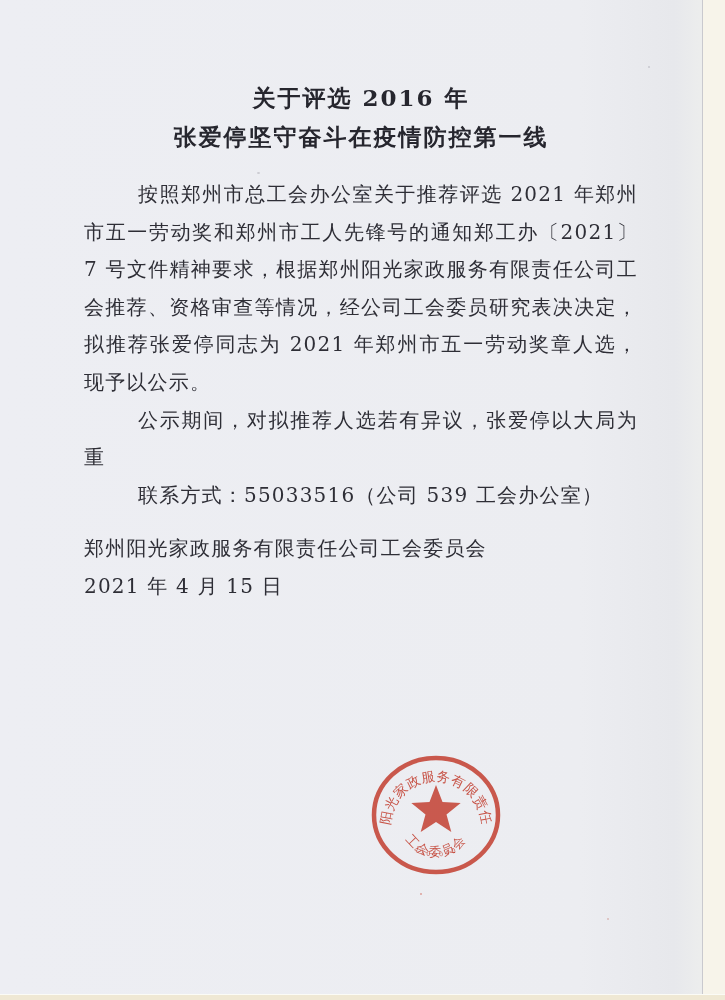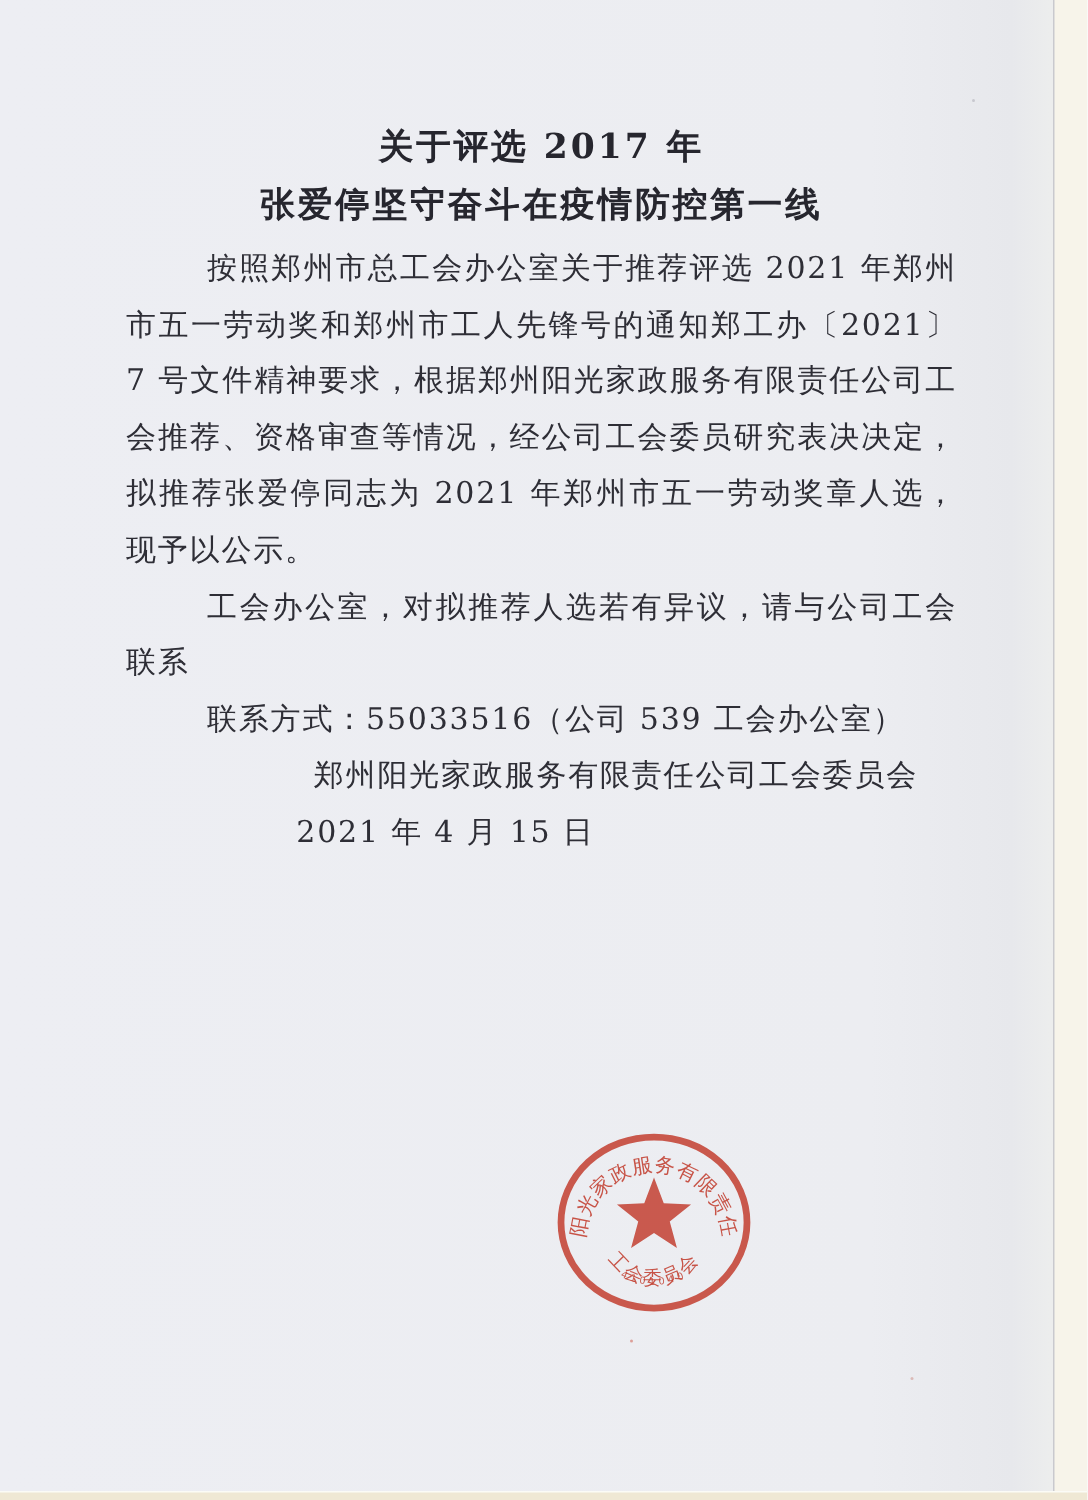--- a/index.html
+++ b/index.html
@@ -36,43 +36,43 @@
     font-size: 23px;
     line-height: 39px;
     font-weight: bold;
     letter-spacing: 2px;
     color: #26262e;
     margin: 0;
     width: 554px;
   }
   .doc-body {
     width: 554px;
-    margin-top: 4px;
+    margin-top: 20px;
     font-size: 20px;
     line-height: 37.6px;
     letter-spacing: 1.2px;
     text-align: justify;
     text-justify: inter-character;
   }
   .doc-body p { margin: 0; text-indent: 54px; }
   .sig-line {
     width: 554px;
     font-size: 20px;
     line-height: 37.6px;
     letter-spacing: 1.2px;
-    text-align: right;
+    margin-top: 16px;
     padding-right: 26px;
     box-sizing: border-box;
   }
   .date-line {
     width: 554px;
     font-size: 20px;
     line-height: 37.6px;
     letter-spacing: 1.2px;
-    text-align: center;
+    text-align: left;
     padding-right: 128px;
     box-sizing: border-box;
   }
   .stamp {
     position: absolute;
     left: 356px; top: 735px;
     width: 160px; height: 160px;
     mix-blend-mode: multiply;
     opacity: 0.92;
   }
@@ -82,26 +82,26 @@
   .s2 { left: 648px; top: 66px;  width:2px; height:2px; background:#b9b9c2; opacity:.7;}
   .s3 { left: 257px; top: 172px; width:3px; height:2px; background:#b4b4bd; opacity:.6;}
   .s4 { left: 607px; top: 918px; width:2px; height:2px; background:#cc8a80; opacity:.5;}
 </style>
 </head>
 <body>
 
 <div class="scan-page">
 
   <div class="sheet">
-    <div class="doc-title">关于评选 2017 年</div>
+    <div class="doc-title">关于评选 2016 年</div>
     <div class="doc-title">张爱停坚守奋斗在疫情防控第一线</div>
 
     <div class="doc-body">
       <p>按照郑州市总工会办公室关于推荐评选 2021 年郑州市五一劳动奖和郑州市工人先锋号的通知郑工办〔2021〕7 号文件精神要求，根据郑州阳光家政服务有限责任公司工会推荐、资格审查等情况，经公司工会委员研究表决决定，拟推荐张爱停同志为 2021 年郑州市五一劳动奖章人选，现予以公示。</p>
-      <p>工会办公室，对拟推荐人选若有异议，请与公司工会联系</p>
+      <p>公示期间，对拟推荐人选若有异议，张爱停以大局为重</p>
       <p>联系方式：55033516（公司 539 工会办公室）</p>
     </div>
 
     <div class="sig-line">郑州阳光家政服务有限责任公司工会委员会</div>
     <div class="date-line">2021 年 4 月 15 日</div>
   </div>
 
   <svg class="stamp" viewBox="0 0 160 160" xmlns="http://www.w3.org/2000/svg">
     <defs>
       <path id="arc-outer" d="M 34,92 A 46,46 0 1 1 126,92" fill="none"></path>

